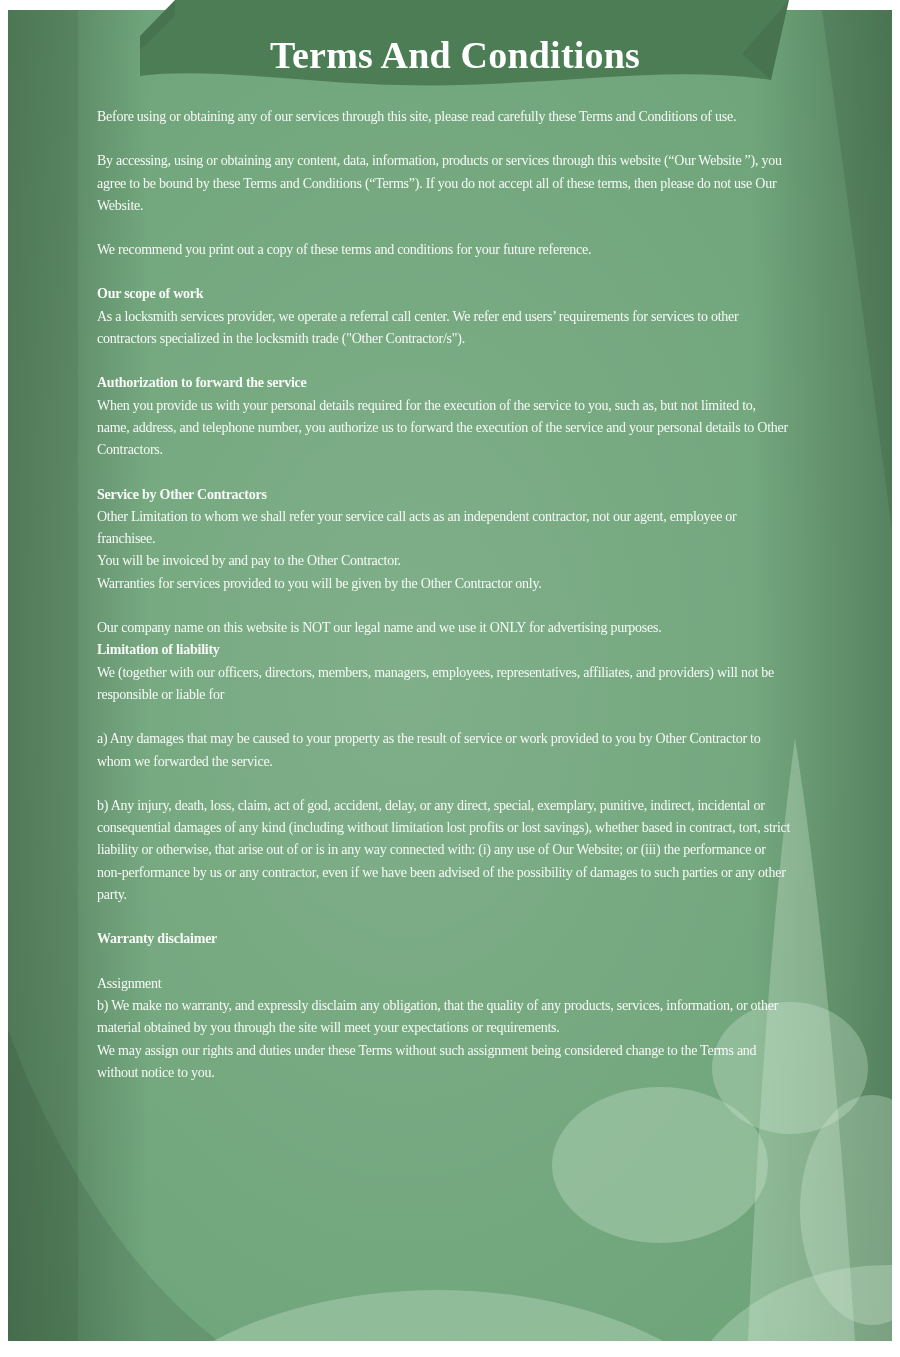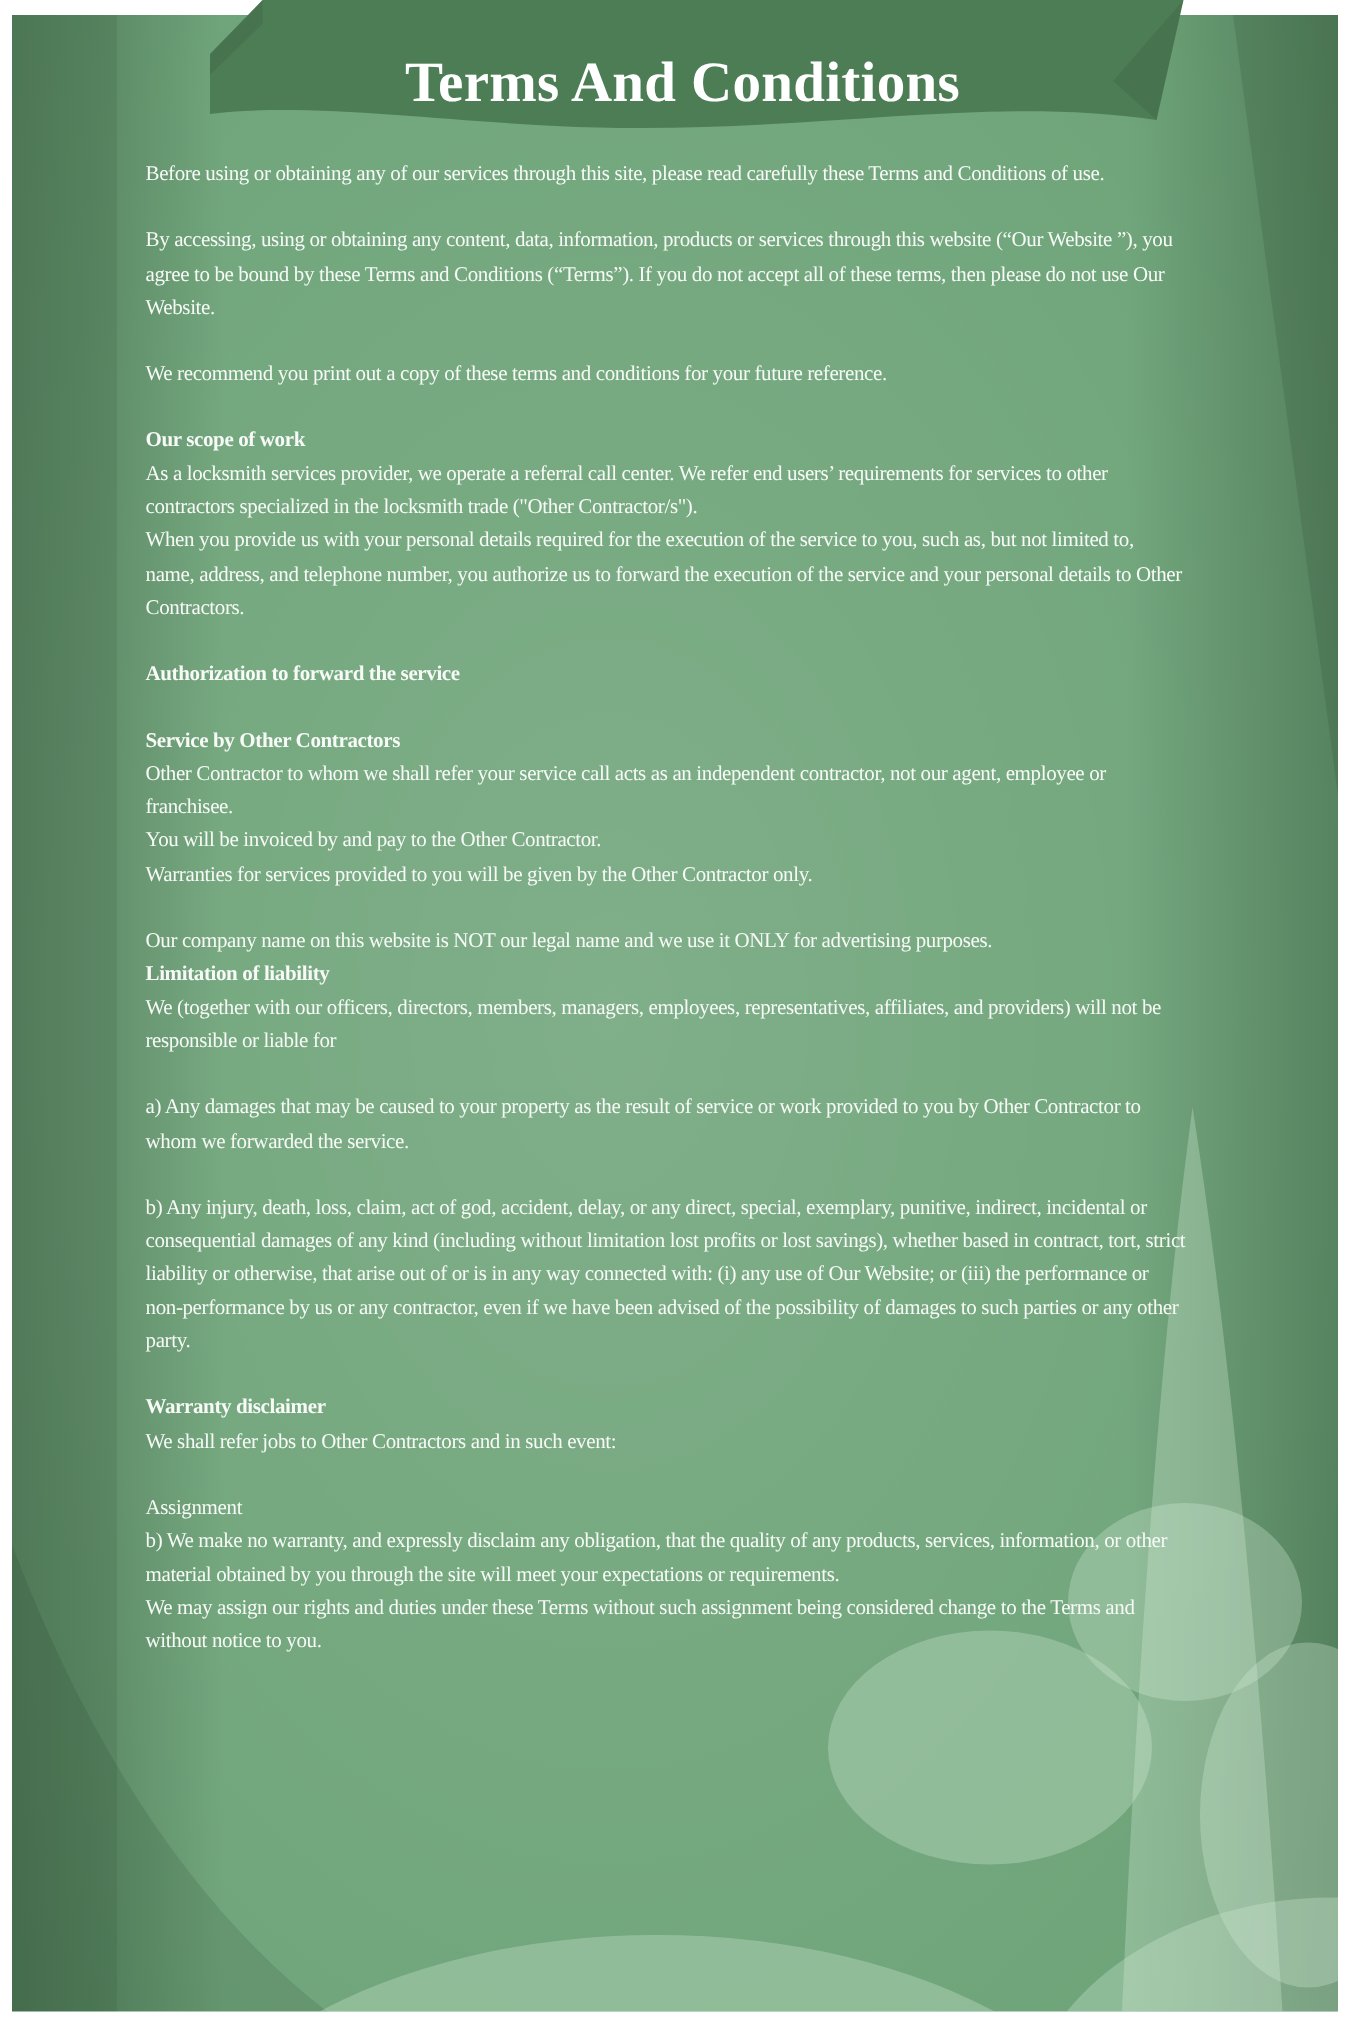--- a/index.html
+++ b/index.html
@@ -106,31 +106,30 @@
   </div>
 
   <h1 class="page-title">Terms And Conditions</h1>
 
   <div class="content">
       <div class="block para">Before using or obtaining any of our services through this site, please read carefully these Terms and Conditions of use.</div>
       <div class="block para gap">By accessing, using or obtaining any content, data, information, products or services through this website (“Our Website ”), you agree to be bound by these Terms and Conditions (“Terms”). If you do not accept all of these terms, then please do not use Our Website.</div>
       <div class="block para gap">We recommend you print out a copy of these terms and conditions for your future reference.</div>
       <div class="block heading gap">Our scope of work</div>
       <div class="block para">As a locksmith services provider, we operate a referral call center. We refer end users’ requirements for services to other contractors specialized in the locksmith trade ("Other Contractor/s").</div>
+      <div class="block heading gap">Authorization to forward the service</div>
       <div class="block para">When you provide us with your personal details required for the execution of the service to you, such as, but not limited to, name, address, and telephone number, you authorize us to forward the execution of the service and your personal details to Other Contractors.</div>
-      <div class="block heading gap">Authorization to forward the service</div>
       <div class="block heading gap">Service by Other Contractors</div>
-      <div class="block para">Other Contractor to whom we shall refer your service call acts as an independent contractor, not our agent, employee or franchisee.</div>
+      <div class="block para">Other Limitation to whom we shall refer your service call acts as an independent contractor, not our agent, employee or franchisee.</div>
       <div class="block para">You will be invoiced by and pay to the Other Contractor.</div>
       <div class="block para">Warranties for services provided to you will be given by the Other Contractor only.</div>
       <div class="block para gap">Our company name on this website is NOT our legal name and we use it ONLY for advertising purposes.</div>
       <div class="block heading">Limitation of liability</div>
       <div class="block para">We (together with our officers, directors, members, managers, employees, representatives, affiliates, and providers) will not be responsible or liable for</div>
       <div class="block para gap">a) Any damages that may be caused to your property as the result of service or work provided to you by Other Contractor to whom we forwarded the service.</div>
       <div class="block para gap">b) Any injury, death, loss, claim, act of god, accident, delay, or any direct, special, exemplary, punitive, indirect, incidental or consequential damages of any kind (including without limitation lost profits or lost savings), whether based in contract, tort, strict liability or otherwise, that arise out of or is in any way connected with: (i) any use of Our Website; or (iii) the performance or non-performance by us or any contractor, even if we have been advised of the possibility of damages to such parties or any other party.</div>
       <div class="block heading gap">Warranty disclaimer</div>
-      <div class="block para">We shall refer jobs to Other Contractors and in such event:</div>
       <div class="block heading plain gap">Assignment</div>
       <div class="block para">b) We make no warranty, and expressly disclaim any obligation, that the quality of any products, services, information, or other material obtained by you through the site will meet your expectations or requirements.</div>
       <div class="block para">We may assign our rights and duties under these Terms without such assignment being considered change to the Terms and without notice to you.</div>
     </div>
 
 </div>
 
 </body></html>

